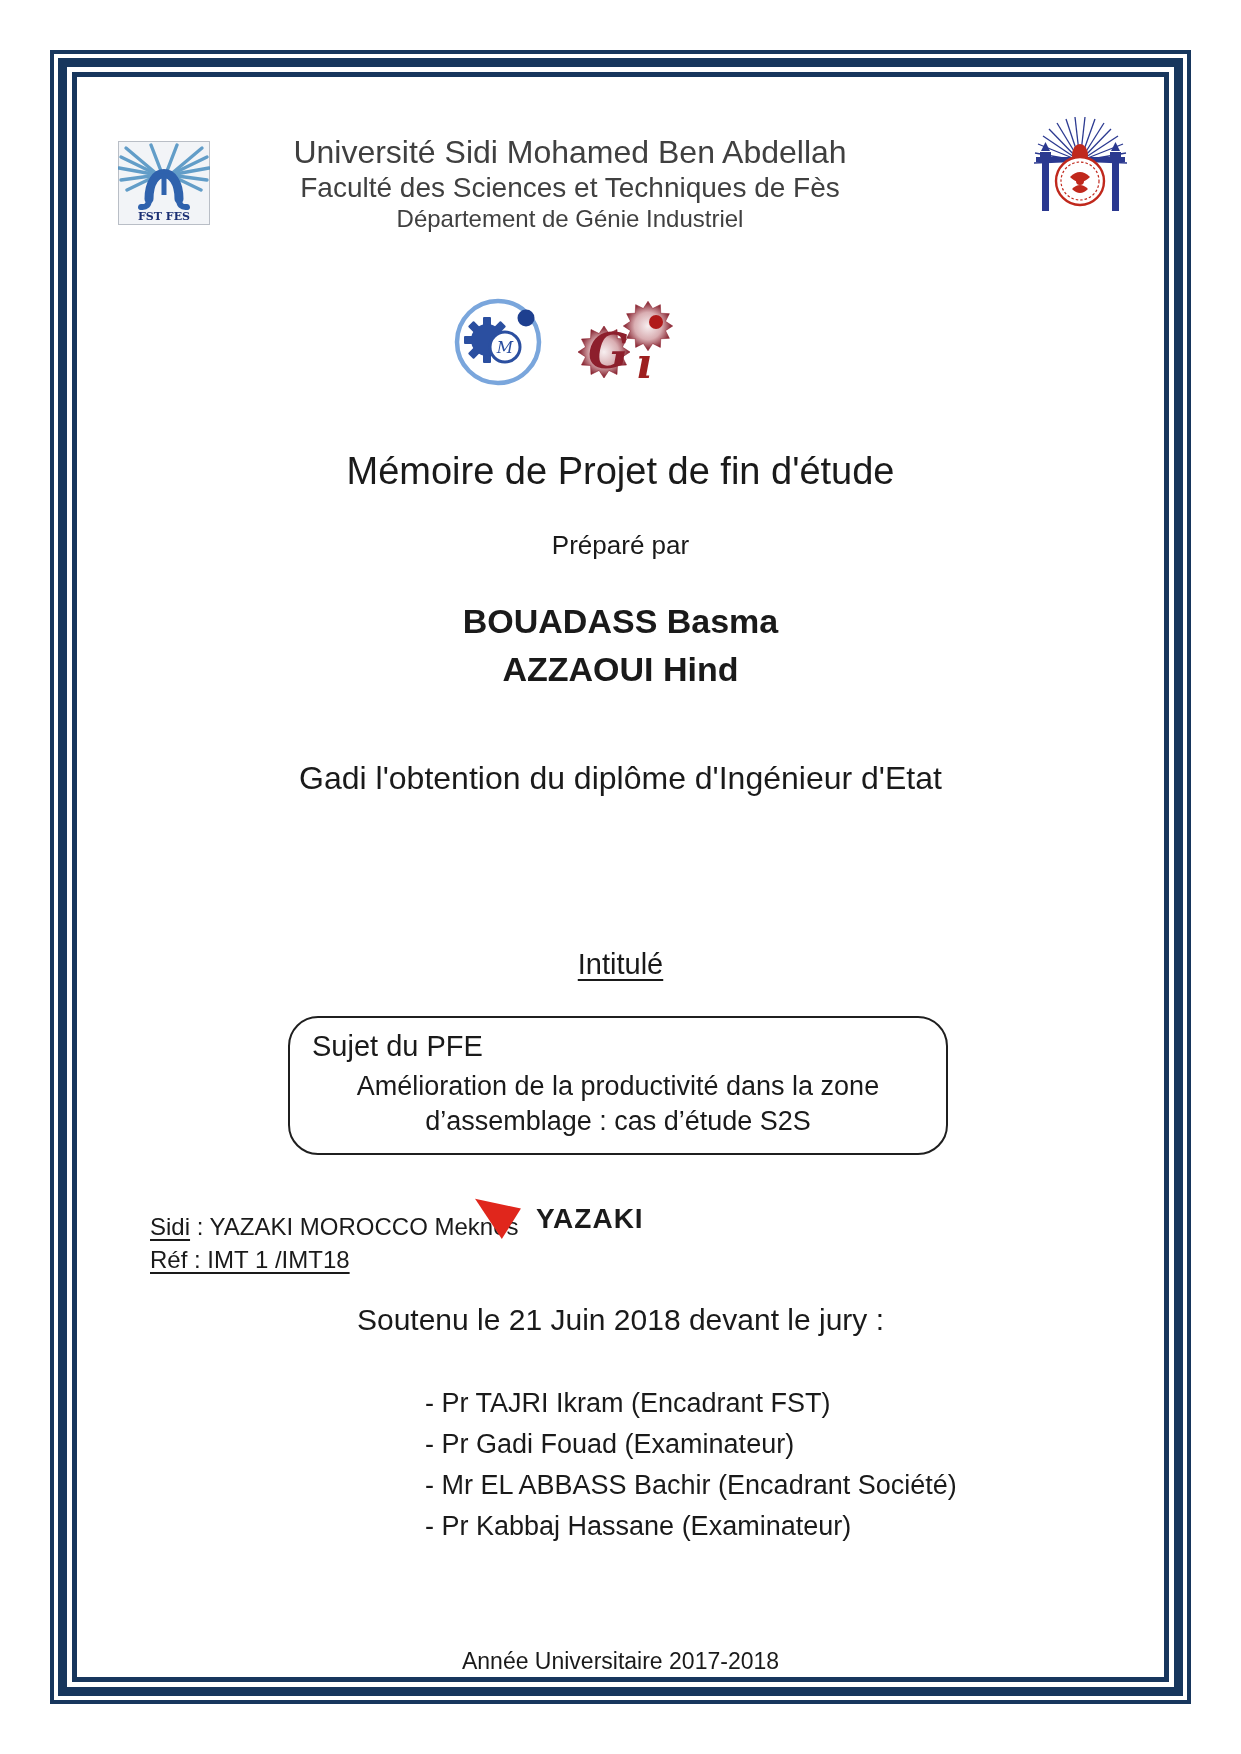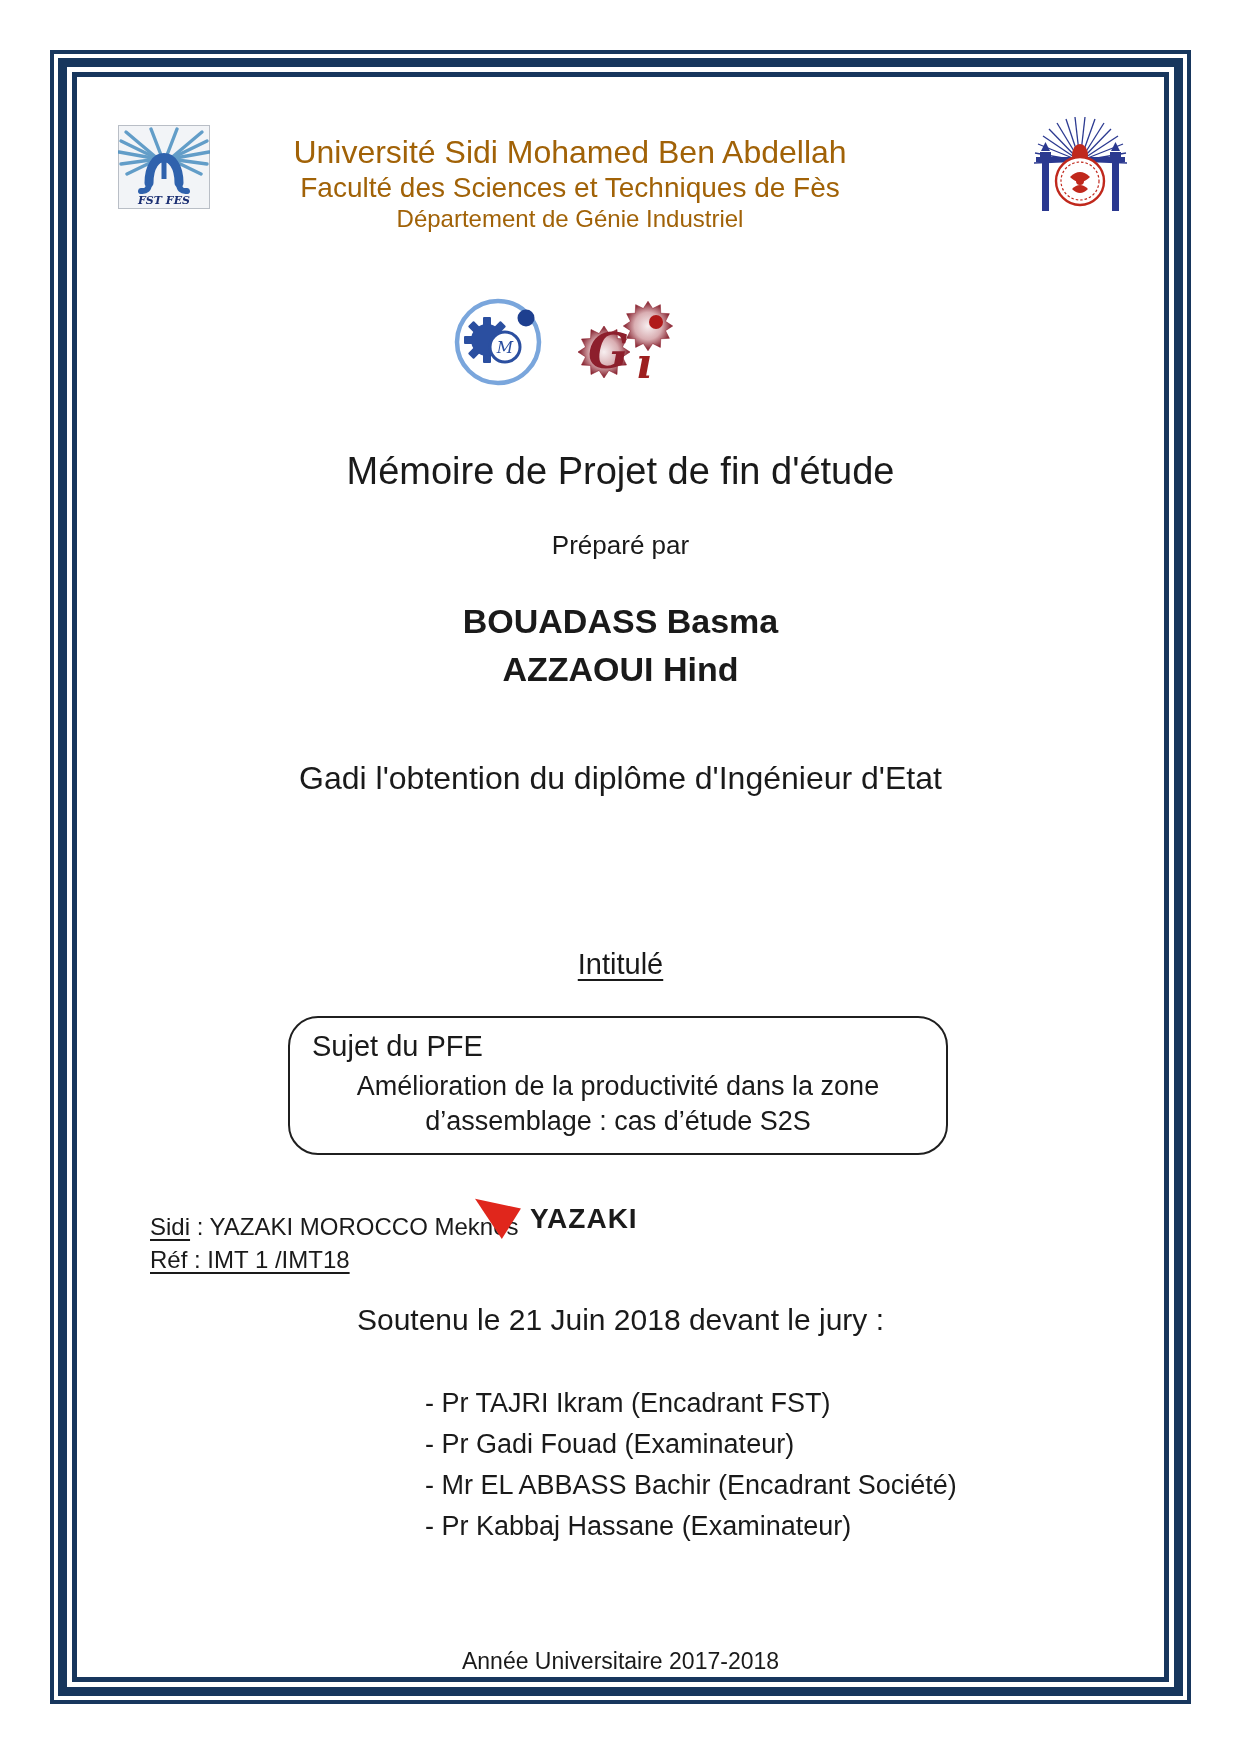--- a/index.html
+++ b/index.html
@@ -16,26 +16,26 @@
     position:absolute;left:50px;top:50px;right:50px;bottom:50px;
     border:4px solid #17365D;padding:4px;box-sizing:border-box;
     pointer-events:none;
   }
   .frame-mid{width:100%;height:100%;border:9px solid #17365D;padding:5px;box-sizing:border-box;}
   .frame-inner{width:100%;height:100%;border:5px solid #17365D;box-sizing:border-box;}
 
   .abs{position:absolute;}
   .ctr{left:0;width:1241px;text-align:center;}
 
-  .logo-fst{left:118px;top:125px;width:92px;height:72px;font-style:italic;}
+  .logo-fst{left:118px;top:141px;width:92px;height:72px;}
   .logo-usmba{left:1028px;top:113px;width:105px;height:105px;}
   .logo-gear{left:450px;top:294px;width:97px;height:96px;}
   .logo-gi{left:568px;top:292px;width:112px;height:100px;}
 
-  .header-text{left:140px;top:134px;width:860px;text-align:center;color:#a16207;}
+  .header-text{left:140px;top:134px;width:860px;text-align:center;color:#404040;}
   .header-line1{font-size:32px;line-height:37px;}
   .header-line2{font-size:28px;line-height:33px;}
   .header-line3{font-size:24px;line-height:30px;}
 
   .memoir-title{top:450px;font-size:38px;}
   .prepared{top:530px;font-size:26px;}
   .authors{top:597px;font-size:34px;font-weight:bold;line-height:48px;}
   .diploma{top:760px;font-size:32px;}
   .specialty{top:825px;font-size:26px;}
   .intitule{top:948px;font-size:29px;text-decoration:underline;text-underline-offset:5px;}
@@ -45,21 +45,21 @@
     border:2px solid #1f1f1f;border-radius:30px;box-sizing:border-box;
     padding:12px 22px 0 22px;
   }
   .subject-label{font-size:29px;text-align:left;}
   .subject-line{font-size:27px;line-height:35px;text-align:center;}
   .subject-line.first{margin-top:6px;}
 
   .lieu-block{left:150px;top:1210px;font-size:24px;line-height:33px;}
   .u{text-decoration:underline;text-underline-offset:4px;}
 
-  .yazaki{left:474px;top:1196px;display:flex;align-items:flex-start;gap:8px;}
+  .yazaki{left:474px;top:1196px;display:flex;align-items:flex-start;gap:14px;}
   .yazaki-text{font-size:28px;font-weight:bold;color:#1b1b1b;letter-spacing:1px;margin-top:7px;}
 
   .soutenu{top:1303px;font-size:30px;}
   .jury{left:425px;top:1383px;font-size:27px;line-height:41px;text-align:left;}
   .jury div{white-space:nowrap;}
 
   .footer-year{top:1648px;font-size:23px;}
 </style>
 </head>
 <body>

